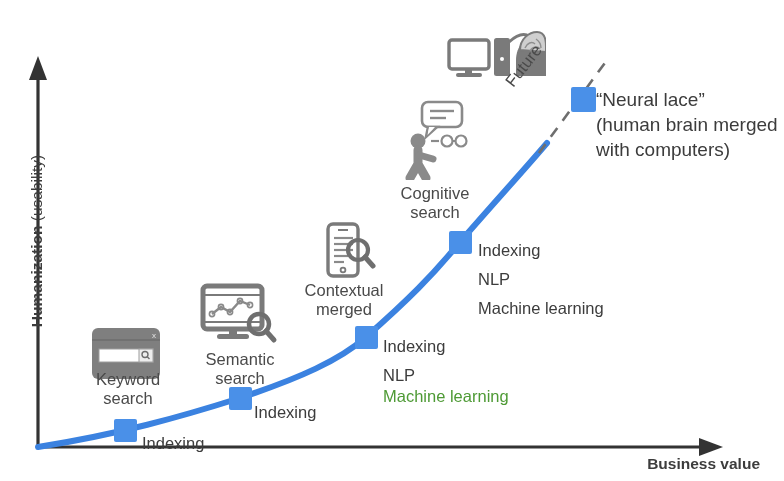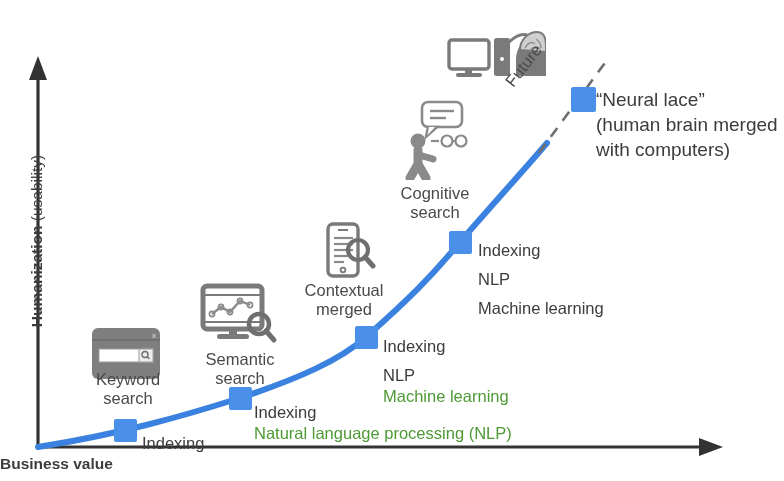--- a/index.html
+++ b/index.html
@@ -40,21 +40,21 @@
     color: #3c3c3c;
   }
   #y-axis-title .strong { font-weight: bold; }
   #y-axis-title .light  { font-weight: normal; }
 
   #x-axis-title {
     position: absolute;
     left: 0px;
     top: 455px;
     width: 760px;
-    text-align: left;
+    text-align: right;
     font-size: 15.5px;
     font-weight: bold;
     color: #3c3c3c;
   }
 
   
   .stage-label {
     position: absolute;
     font-size: 16.5px;
     line-height: 19px;
@@ -219,21 +219,20 @@
   <div id="neural-lace-text">“Neural lace”
 (human brain merged
 with computers)</div>
 
   <div class="callout" style="left:142px; top:425px;">
     <span class="cap">Indexing</span>
   </div>
 
   <div class="callout" style="left:254px; top:394px;">
     <span class="cap">Indexing</span>
-    <span class="new">Natural language processing (NLP)</span>
   </div>
 
   <div class="callout" style="left:383px; top:328px;">
     <span class="cap">Indexing</span>
     <span class="cap">NLP</span>
     <span class="new">Machine learning</span>
   </div>
 
   <div class="callout" style="left:478px; top:232px;">
     <span class="cap">Indexing</span>

